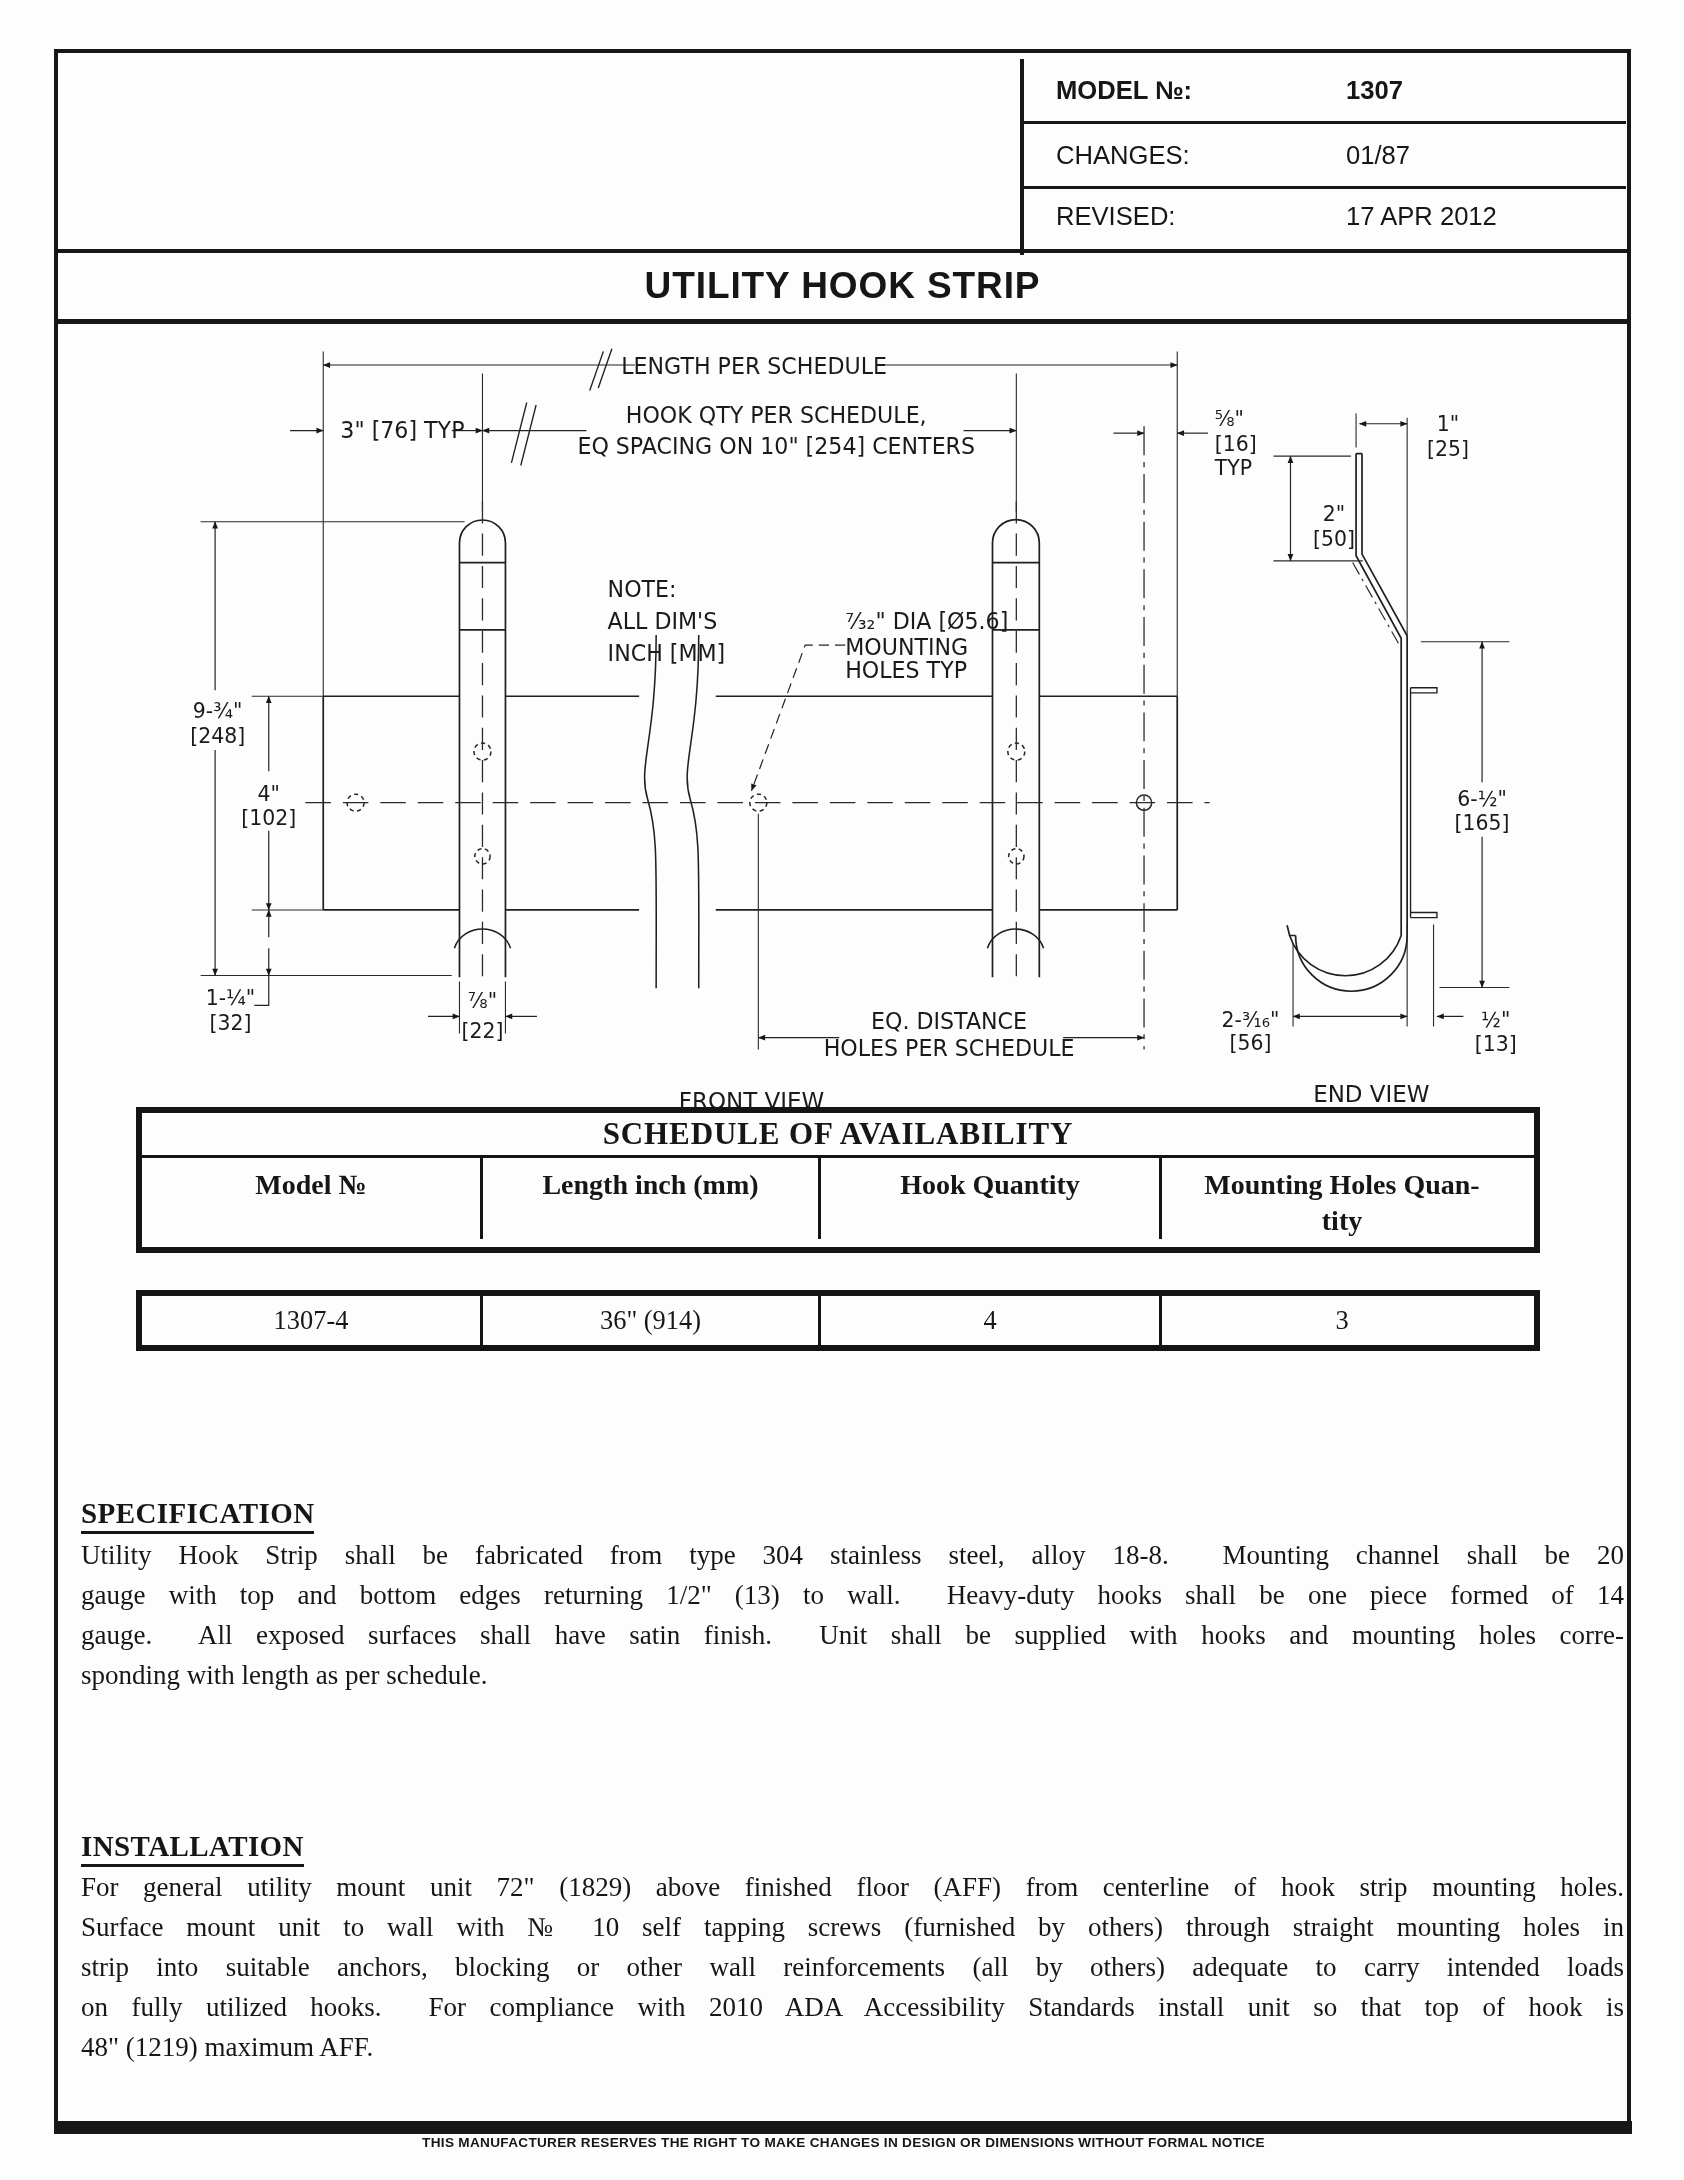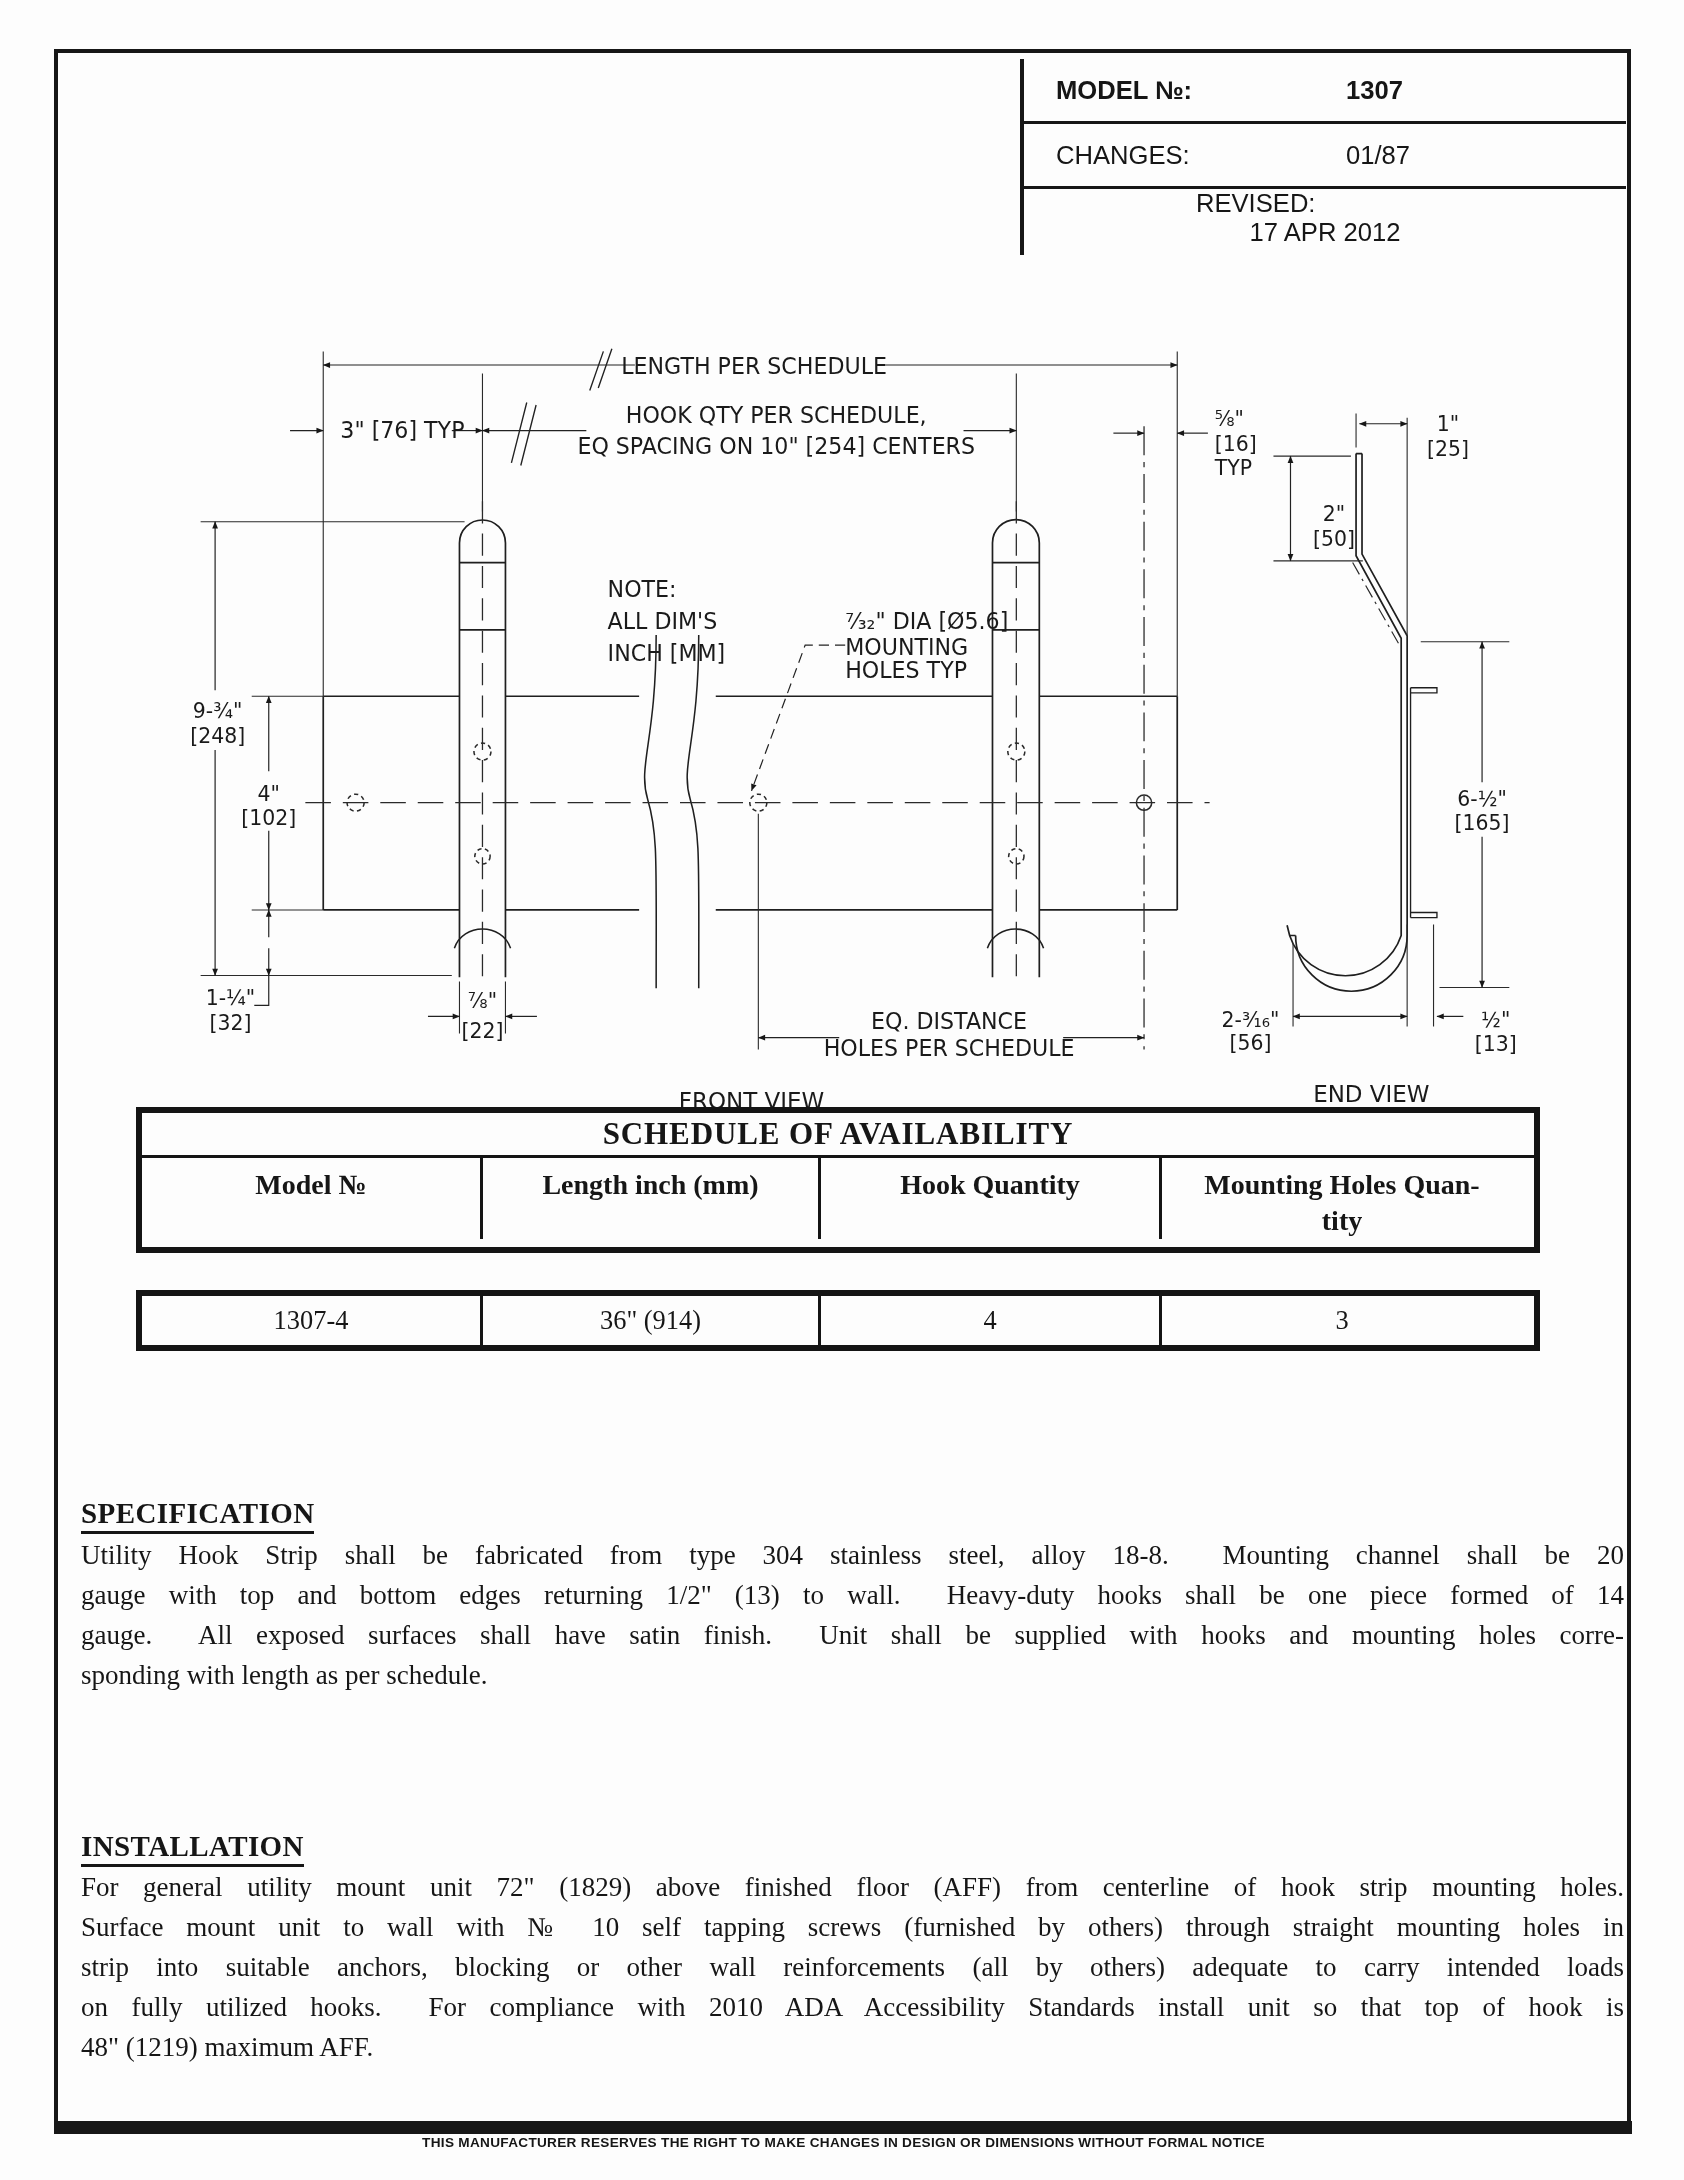--- a/index.html
+++ b/index.html
@@ -5,21 +5,21 @@
   html,body{margin:0;padding:0;background:#e8e8e8;}
   .page{position:relative;width:1685px;height:2181px;background:#fdfdfd;overflow:hidden;
         font-family:"Liberation Sans",sans-serif;color:#161616;}
   .abs{position:absolute;}
   
   .main-frame{left:54px;top:49px;width:1569px;height:2072px;border:4.3px solid #171717;border-bottom:none;}
   .bottom-bar{left:54px;top:2121px;width:1578px;height:12.8px;background:#171717;}
   
   .header-box{left:1020px;top:59px;width:602px;height:196px;border-left:4.3px solid #171717;}
   .hrow{display:flex;align-items:center;height:62px;border-bottom:3.4px solid #171717;}
-  .hrow:last-child{border-bottom:none;height:55px;flex-direction:column;}
+  .hrow:last-child{border-bottom:none;height:55px;}
   .hlabel{width:290px;padding-left:32px;font-size:25.6px;}
   .hvalue{font-size:25.6px;}
   .hrow.bold .hlabel,.hrow.bold .hvalue{font-weight:bold;}
   
   .title-band{left:54px;top:249px;width:1569px;height:66px;border:4.3px solid #171717;border-bottom:5.1px solid #171717;
               display:flex;align-items:center;justify-content:center;font-size:37px;font-weight:bold;letter-spacing:0.9px;}
   
   .drawing-svg{left:54px;top:325px;}
   svg text{font-family:"DejaVu Sans","Liberation Sans",sans-serif;fill:#1a1a1a;}
   .t24{font-size:24px;} .t26{font-size:26px;} .t27{font-size:27px;}
@@ -60,20 +60,23 @@
     <div class="hrow">
       <div class="hlabel">CHANGES:</div>
       <div class="hvalue">01/87</div>
     </div>
     <div class="hrow">
       <div class="hlabel">REVISED:</div>
       <div class="hvalue">17 APR 2012</div>
     </div>
   </div>
 
+  <div class="abs title-band">
+    <span>UTILITY HOOK STRIP</span>
+  </div>
 
   <svg class="abs drawing-svg" width="1573" height="791" viewBox="63 381 1847 929">
     <defs>
       <marker id="ar" viewBox="0 0 10 10" refX="9.5" refY="5" markerWidth="13" markerHeight="6" orient="auto-start-reverse">
           <path d="M0,1 L10,5 L0,9 z" fill="#171717"></path>
         </marker>
     </defs>
 
     <g stroke="#1f1f1f" stroke-width="2" fill="none">
 

